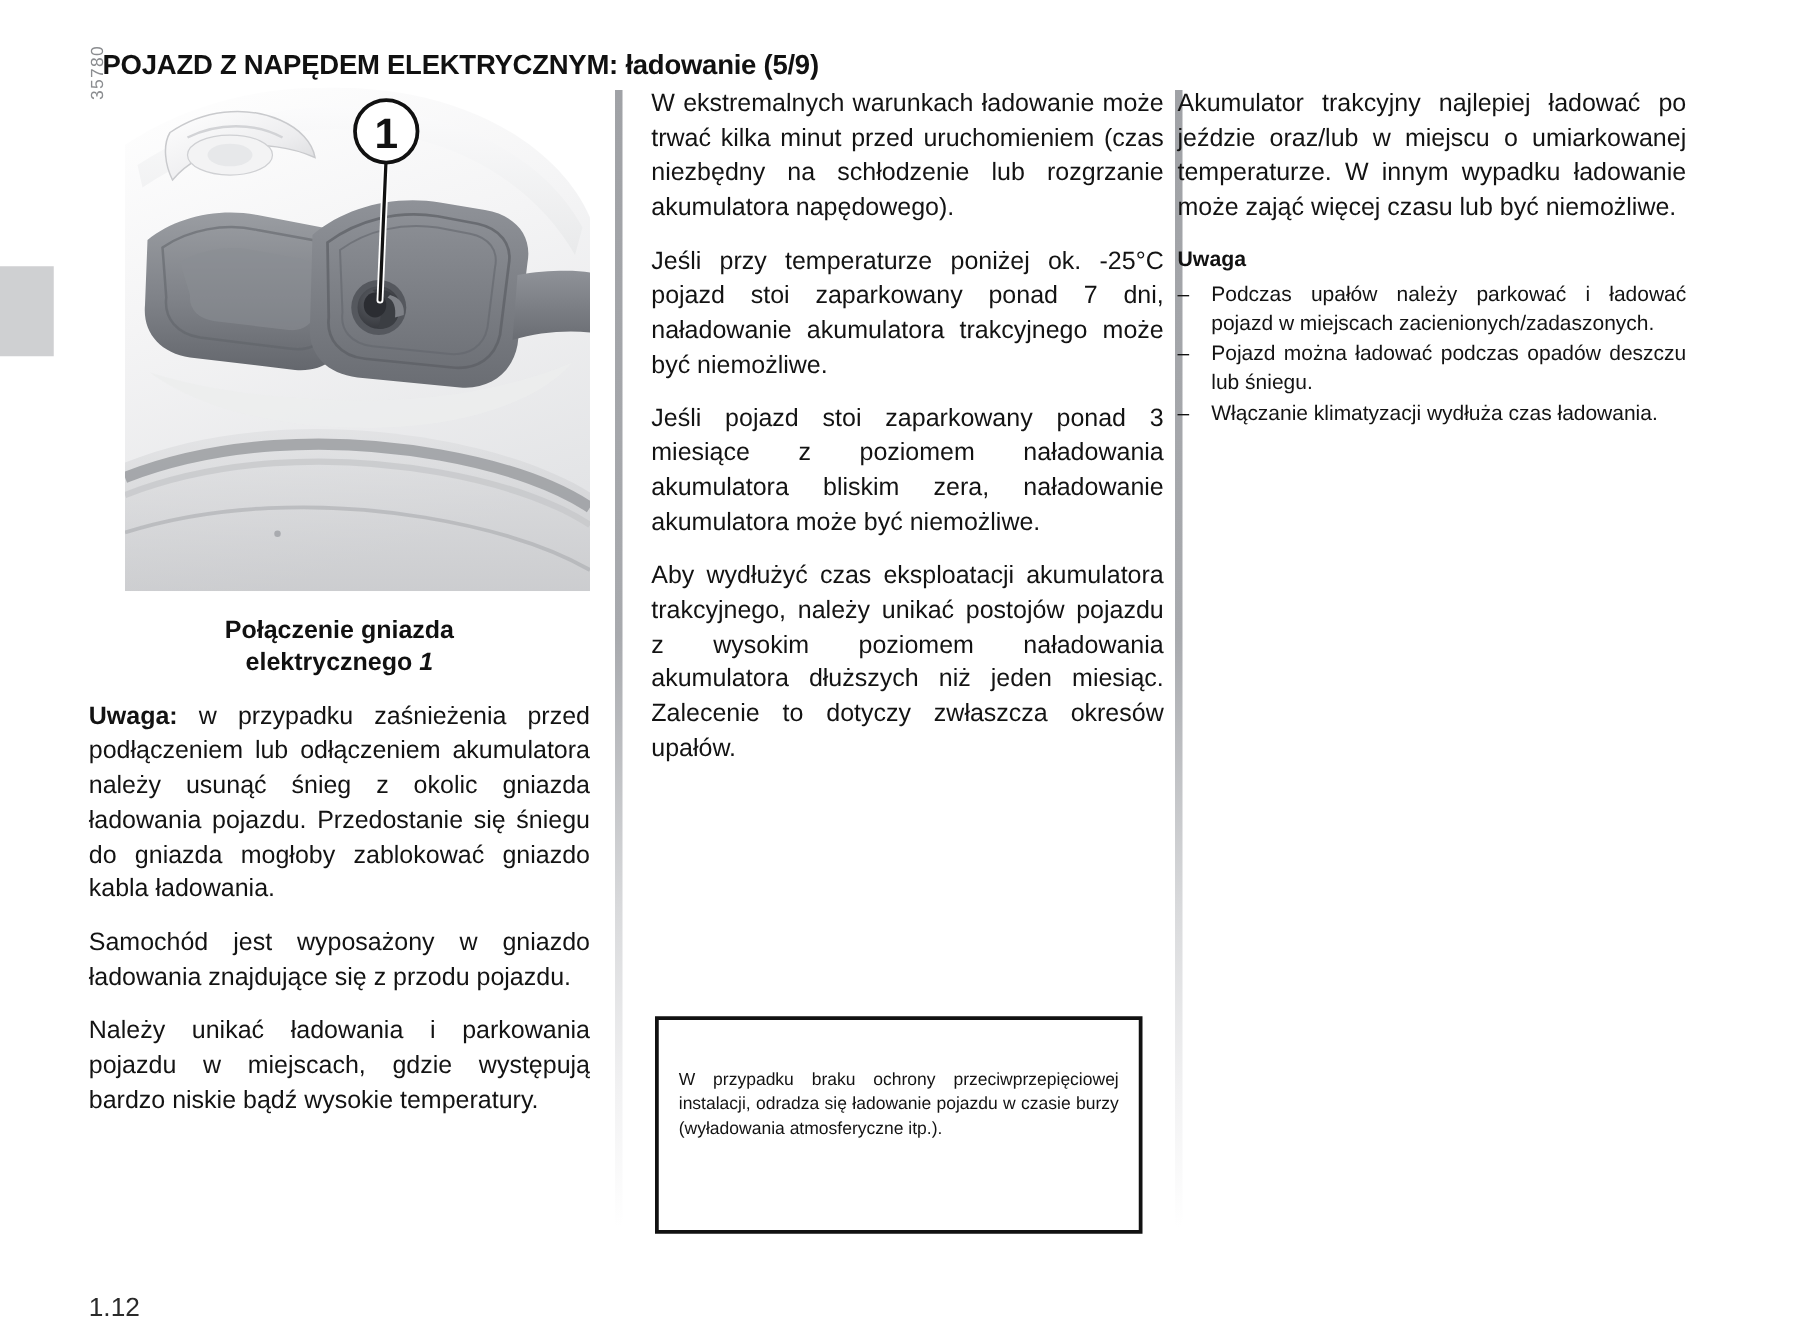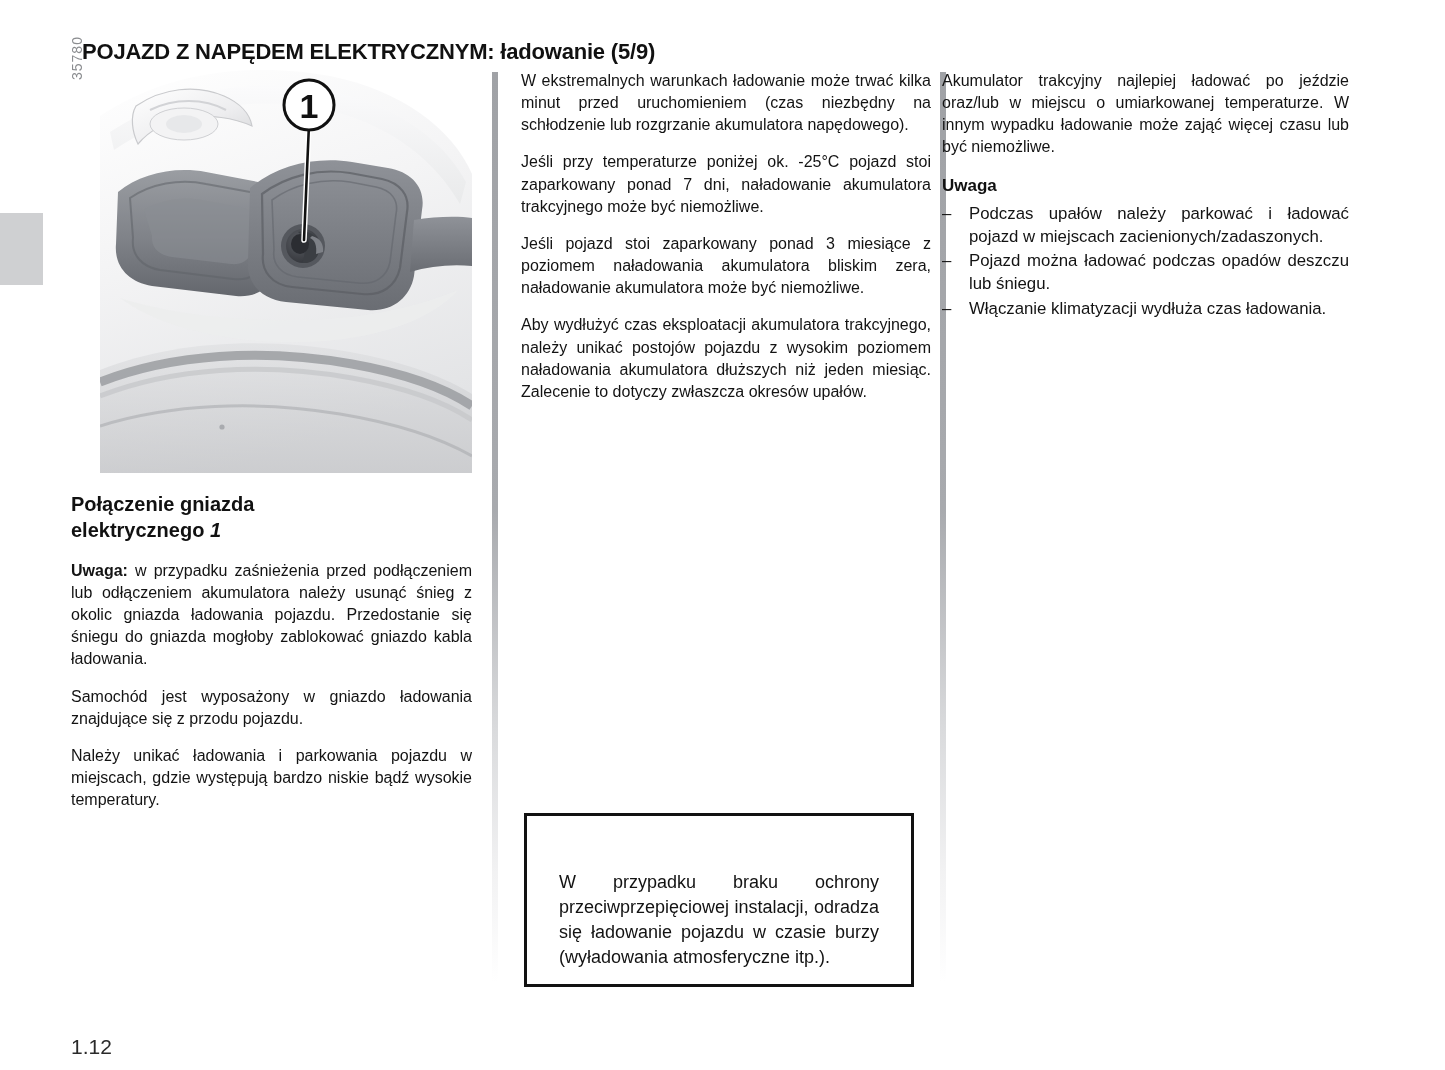--- a/index.html
+++ b/index.html
@@ -99,34 +99,35 @@
   }
   .fc-svg { display: block; }
 
   
   h2.section-heading {
     font-size: 20px;
     font-weight: bold;
     line-height: 1.32;
     margin: 0 0 16px 0;
     color: #111111;
+    text-align: center;
   }
   h2.section-heading em {
     font-style: italic;
     font-weight: bold;
   }
   h3.sub-heading {
     font-size: 17px;
     font-weight: bold;
     line-height: 1.35;
     margin: 16px 0 4px 0;
     color: #111111;
   }
   p.body-text {
-    font-size: 16px;
+    font-size: 20px;
     line-height: 1.385;
     margin: 0 0 15px 0;
     text-align: justify;
     color: #131313;
     hyphens: none;
   }
   p.body-text.last { margin-bottom: 0; }
   p.body-text b { font-weight: bold; }
 
   
@@ -155,23 +156,23 @@
     position: absolute;
     left: 524px;
     top: 813px;
     width: 390px;
     height: 174px;
     border: 3px solid #111111;
     box-sizing: border-box;
     background: #ffffff;
   }
   .warning-box p {
-    font-size: 18px;
+    font-size: 14px;
     line-height: 1.385;
-    margin: 16px;
+    margin: 0;
     text-align: justify;
     color: #131313;
     position: absolute;
     left: 16px;
     right: 16px;
     top: 38px;
   }
 
   
   .page-number {

